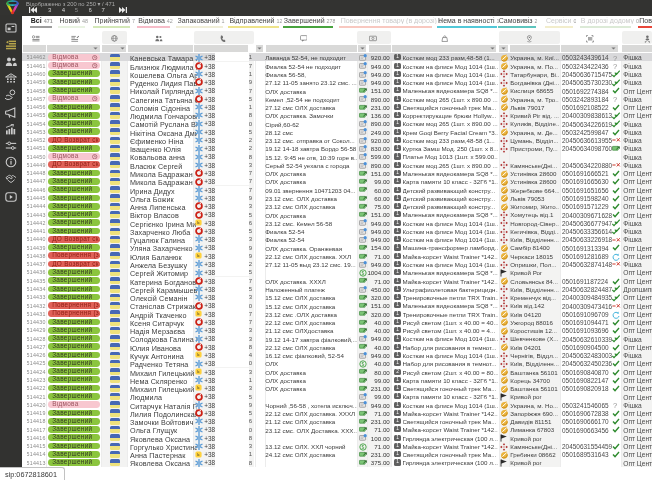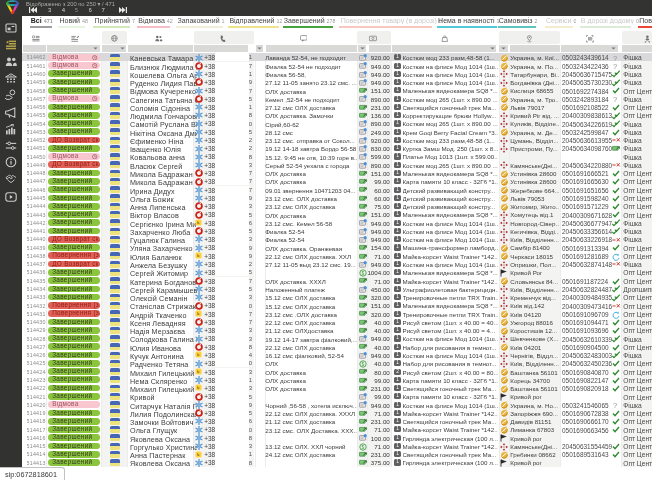--- a/index.html
+++ b/index.html
@@ -441,21 +441,21 @@
   </svg>
 <div class="t" style="left:623.3px;top:79.2px;width:28.7px;font-size:6.6px;color:#4a4a4a">Фішка</div>
 <div class="t" style="left:26.5px;top:87.5px;font-size:5.3px;letter-spacing:0.25px;color:#8a8a8a">514458</div>
 <div class="a" style="left:48px;top:87.0px;width:51.6px;height:6.8px;border-radius:3.4px;background:#8bc53e;overflow:hidden">
     <div style="font-size:6.4px;color:#333a20;padding-left:4.2px;line-height:6.8px;letter-spacing:0.3px;white-space:nowrap">Завершений</div>
   </div>
 <div class="a" style="left:110.3px;top:86.9px;width:10.2px;height:7.2px;border-radius:1.5px;overflow:hidden">
     <div style="height:3.6px;background:#4668b4"></div>
     <div style="height:3.6px;background:#eee27c"></div>
   </div>
-<div class="t" style="left:130px;top:87.3px;width:66.5px;font-size:7.2px;letter-spacing:0.12px;color:#3c3c3c">Відмова Кучеренко</div>
+<div class="t" style="left:130px;top:87.3px;width:66.5px;font-size:7.2px;letter-spacing:0.12px;color:#3c3c3c">Николай Гирлянда</div>
 <svg class="a" style="left:194.7px;top:86.6px" width="8" height="8" viewBox="0 0 8 8">
     <g stroke="#5b9bd5" stroke-width="1.35" stroke-linecap="round">
       <line x1="4.00" y1="2.90" x2="4.00" y2="0.50"></line>
       <line x1="3.05" y1="3.45" x2="0.97" y2="2.25"></line>
       <line x1="3.05" y1="4.55" x2="0.97" y2="5.75"></line>
       <line x1="4.00" y1="5.10" x2="4.00" y2="7.50"></line>
       <line x1="4.95" y1="4.55" x2="7.03" y2="5.75"></line>
       <line x1="4.95" y1="3.45" x2="7.03" y2="2.25"></line>
     </g>
   </svg>
@@ -1634,21 +1634,21 @@
   </svg>
 <div class="t" style="left:623.3px;top:310.8px;width:28.7px;font-size:6.6px;color:#4a4a4a">Опт Центр</div>
 <div class="t" style="left:26.5px;top:319.0px;font-size:5.3px;letter-spacing:0.25px;color:#8a8a8a">514430</div>
 <div class="a" style="left:48px;top:318.5px;width:51.6px;height:6.8px;border-radius:3.4px;background:#8bc53e;overflow:hidden">
     <div style="font-size:6.4px;color:#333a20;padding-left:4.2px;line-height:6.8px;letter-spacing:0.3px;white-space:nowrap">Завершений</div>
   </div>
 <div class="a" style="left:110.3px;top:318.4px;width:10.2px;height:7.2px;border-radius:1.5px;overflow:hidden">
     <div style="height:3.6px;background:#4668b4"></div>
     <div style="height:3.6px;background:#eee27c"></div>
   </div>
-<div class="t" style="left:130px;top:318.8px;width:66.5px;font-size:7.2px;letter-spacing:0.12px;color:#3c3c3c">Ксеня Левадняя</div>
+<div class="t" style="left:130px;top:318.8px;width:66.5px;font-size:7.2px;letter-spacing:0.12px;color:#3c3c3c">Ксеня Ситарчук</div>
 <svg class="a" style="left:194.7px;top:318.1px" width="8" height="8" viewBox="0 0 8 8">
     <circle cx="4" cy="4" r="2.9" fill="none" stroke="#cc2015" stroke-width="1.8"></circle>
     <circle cx="5.3" cy="1.6" r="0.7" fill="#fff"></circle>
   </svg>
 <div class="t" style="left:204.3px;top:318.8px;font-size:6.4px;color:#3c3c3c">+380</div>
 <div class="a" style="left:215.3px;top:317.8px;width:33.5px;height:8.3px;background:#fff"></div>
 <div class="t" style="left:243px;top:319.0px;width:9px;font-size:6px;color:#555;text-align:right">7</div>
 <div class="t" style="left:265.3px;top:319.0px;width:91.5px;font-size:6.2px;color:#3c3c3c">22.12 смс ОЛХ доставка</div>
 <svg class="a" style="left:359.0px;top:318.6px" width="8" height="7" viewBox="0 0 8 7">
     <rect x="0.4" y="1.4" width="5.8" height="3.8" rx="0.5" fill="#7cc576" stroke="#3d8a3d" stroke-width="0.7"></rect>
@@ -2003,21 +2003,21 @@
   </svg>
 <div class="t" style="left:623.3px;top:385.2px;width:28.7px;font-size:6.6px;color:#4a4a4a">Опт Центр</div>
 <div class="t" style="left:26.5px;top:393.5px;font-size:5.3px;letter-spacing:0.25px;color:#8a8a8a">514421</div>
 <div class="a" style="left:48px;top:393.0px;width:51.6px;height:6.8px;border-radius:3.4px;background:#8bc53e;overflow:hidden">
     <div style="font-size:6.4px;color:#333a20;padding-left:4.2px;line-height:6.8px;letter-spacing:0.3px;white-space:nowrap">Завершений</div>
   </div>
 <div class="a" style="left:110.3px;top:392.9px;width:10.2px;height:7.2px;border-radius:1.5px;overflow:hidden">
     <div style="height:3.6px;background:#4668b4"></div>
     <div style="height:3.6px;background:#eee27c"></div>
   </div>
-<div class="t" style="left:130px;top:393.3px;width:66.5px;font-size:7.2px;letter-spacing:0.12px;color:#3c3c3c">Кривой</div>
+<div class="t" style="left:130px;top:393.3px;width:66.5px;font-size:7.2px;letter-spacing:0.12px;color:#3c3c3c">Людмила</div>
 <svg class="a" style="left:194.7px;top:392.6px" width="8" height="8" viewBox="0 0 8 8">
     <circle cx="4" cy="4" r="2.9" fill="none" stroke="#cc2015" stroke-width="1.8"></circle>
     <circle cx="5.3" cy="1.6" r="0.7" fill="#fff"></circle>
   </svg>
 <div class="t" style="left:204.3px;top:393.3px;font-size:6.4px;color:#3c3c3c">+380</div>
 <div class="a" style="left:215.3px;top:392.3px;width:33.5px;height:8.3px;background:#fff"></div>
 <div class="t" style="left:243px;top:393.5px;width:9px;font-size:6px;color:#555;text-align:right">5</div>
 <div class="t" style="left:265.3px;top:393.5px;width:91.5px;font-size:6.2px;color:#3c3c3c"></div>
 <svg class="a" style="left:359.0px;top:393.1px" width="8" height="7" viewBox="0 0 8 7">
     <rect x="0.4" y="1.6" width="6.2" height="4.6" rx="0.7" fill="#e8e8e8" stroke="#8f8f8f" stroke-width="0.8"></rect>

